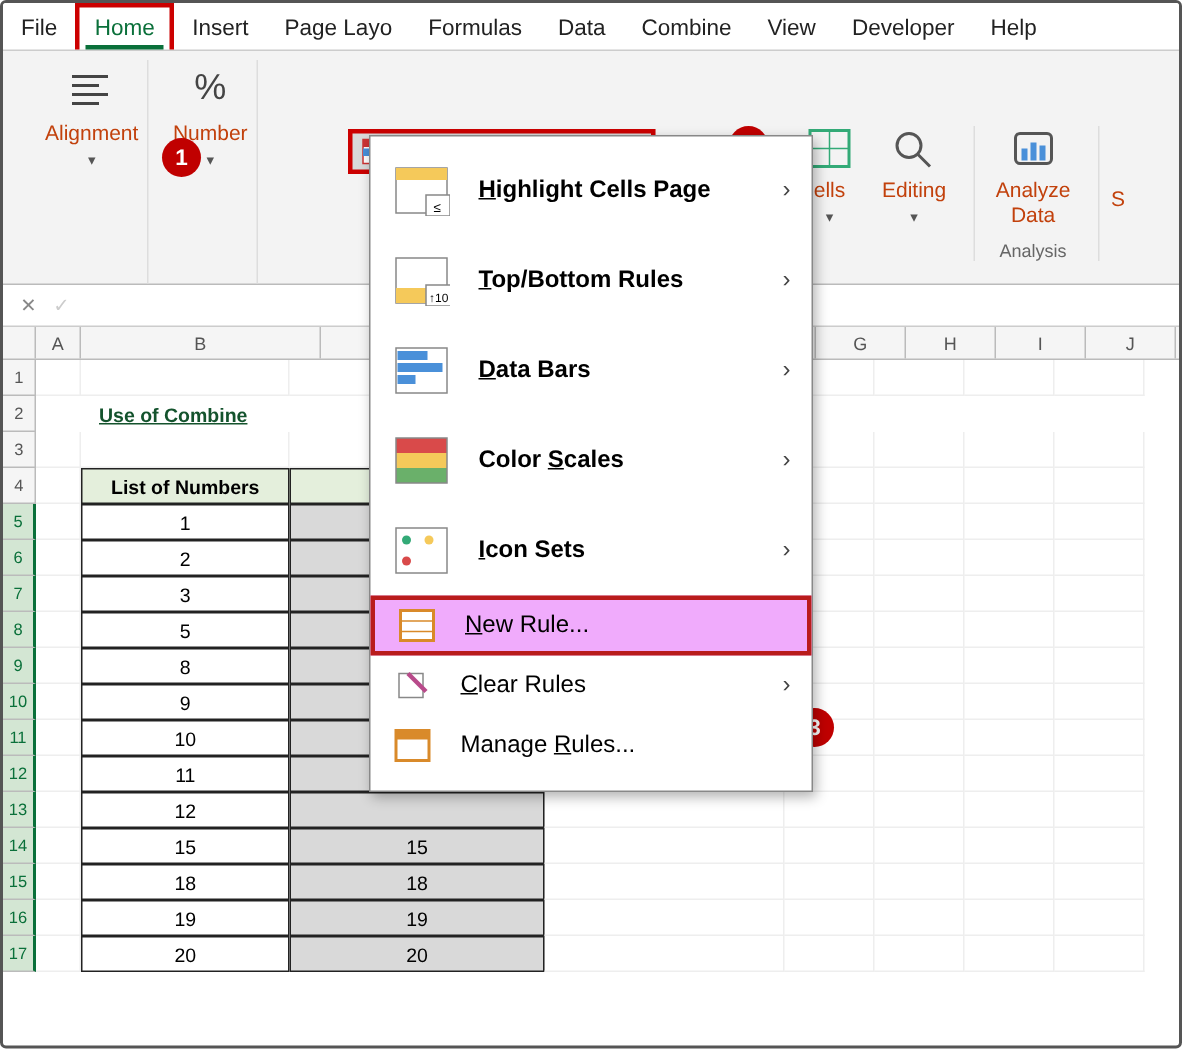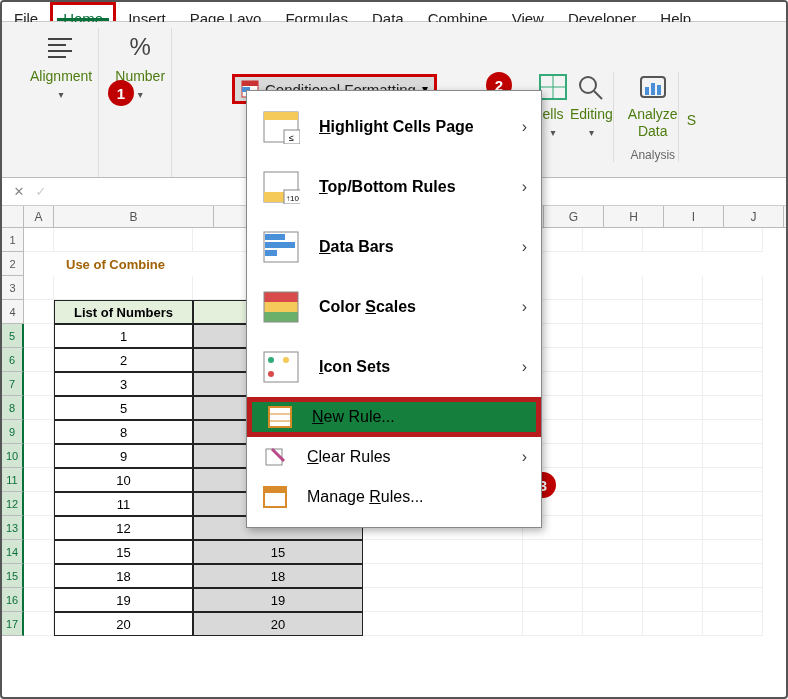--- a/index.html
+++ b/index.html
@@ -13,21 +13,21 @@
     overflow: hidden;
     position: relative;
     border: 2px solid #555;
     border-radius: 4px;
   }
 
   
   .tabs {
     display: flex;
     background: #fff;
-    height: 20px;
+    height: 32px;
     border-bottom: 1px solid #ccc;
     text-align: right;
   }
   .tab {
     padding: 8px 12px 6px 12px;
     font-size: 15px;
     color: #222;
     cursor: default;
     position: relative;
   }
@@ -54,21 +54,21 @@
     gap: 10px;
     position: relative;
   }
   .group {
     display: flex;
     flex-direction: column;
     align-items: center;
     padding: 4px 6px;
     border-right: 1px solid #ddd;
   }
-  .big { font-size: 14px; color:#4d7c0f; text-align:center; line-height:1.2;}
+  .big { font-size: 14px; color:#c2410c; text-align:center; line-height:1.2;}
   .ribbon-icon {
     width: 34px; height: 30px; display:flex; align-items:center; justify-content:center;
     margin-bottom:6px;
   }
   .dropcaret { font-size:10px; margin-top:4px; color:#555;}
 
   
   .cf-btn {
     position: absolute;
     left: 230px;
@@ -124,21 +124,21 @@
     background:#f5f5f5; text-align:center; font-size:11px; color:#555; line-height:24px;}
   .cell { border-right:1px solid #eee; border-bottom:1px solid #eee; font-size:13px;
     display:flex; align-items:center; justify-content:center;}
   .cw-A{width:30px}.cw-B{width:139px}.cw-C{width:170px}.cw-DEF{width:160px}
   .cw-G{width:60px}.cw-H{width:60px}.cw-I{width:60px}.cw-J{width:60px}
 
   
   .tbl-head { font-weight:bold; background:#e4efdc; border:1px solid #222 !important;}
   .tbl-cell { border:1px solid #222 !important; background:#fff;}
   .row.sel .rowhead { background:#d3e6d3; color:#0a703a; border-right:2px solid #0a703a;}
-  .sheet .title-row .cell { border:none; font-weight:bold; color:#a16207; justify-content:flex-start; padding-left:12px;}
+  .sheet .title-row .cell { border:none; font-weight:bold; color:#14532d; text-decoration:underline; justify-content:flex-start; padding-left:12px;}
 
   .shade { background:#d9d9d9; }
 
   
   .menu {
     position:absolute;
     left:244px; top:88px;
     width:296px;
     background:#fff;
     border:1px solid #888;
@@ -149,25 +149,25 @@
   .menu-row {
     display:flex; align-items:center;
     height:60px; padding:0 14px; gap:18px;
     position:relative;
   }
   .menu-row.small { height:40px;}
   .menu-row .micon{ width:40px; height:36px; flex:0 0 40px; display:flex; align-items:center; justify-content:center;}
   .menu-row .mlabel{ font-size:16px; font-weight:bold;}
   .menu-row .mlabel.reg{ font-weight:normal;}
   .menu-row .arrow{ position:absolute; right:14px; font-size:16px; color:#444;}
-  .menu .hilite { background:#15803d; border:5px solid #b91c1c;text-align:right;}
+  .menu .hilite { background:#f0abfc; border:3px solid #b91c1c;text-align:right;}
   .mnemonic { text-decoration: underline; }
 
   
-  .rgroups { position:absolute; left:534px; top:50px; display:flex; }
+  .rgroups { position:absolute; left:534px; top:50px; display:flex; gap:18px;}
   .rgroups .grp { text-align:center; }
   .rgroups .grp .ribbon-icon{margin:0 auto 4px auto;}
   .rgroups .caption { font-size:12px; color:#666; margin-top:8px;}
 
   svg { display:block; }
 </style>
 </head>
 <body>
 
 <div class="tabs">

